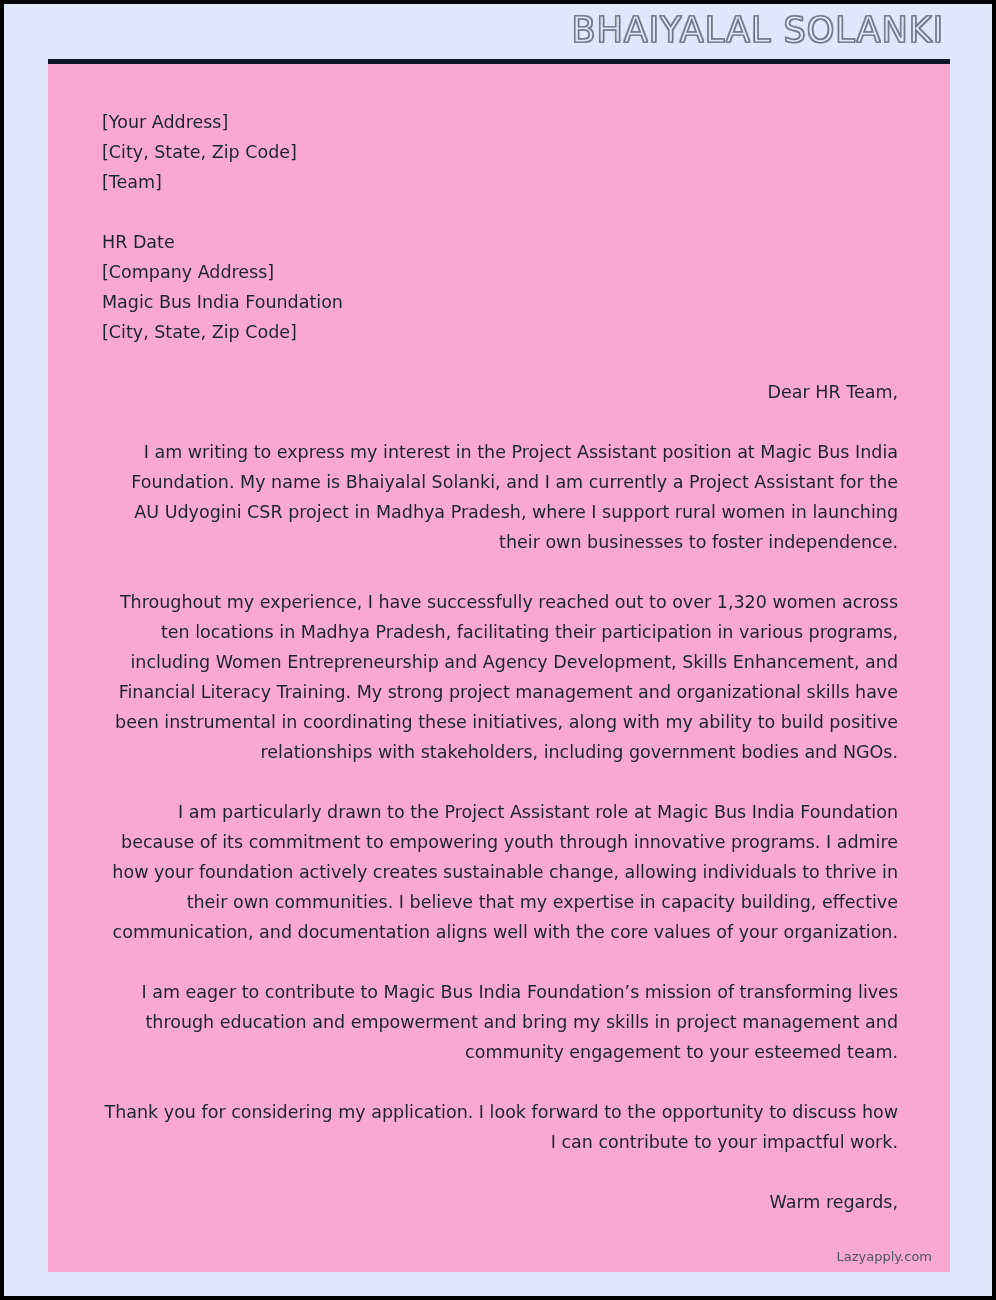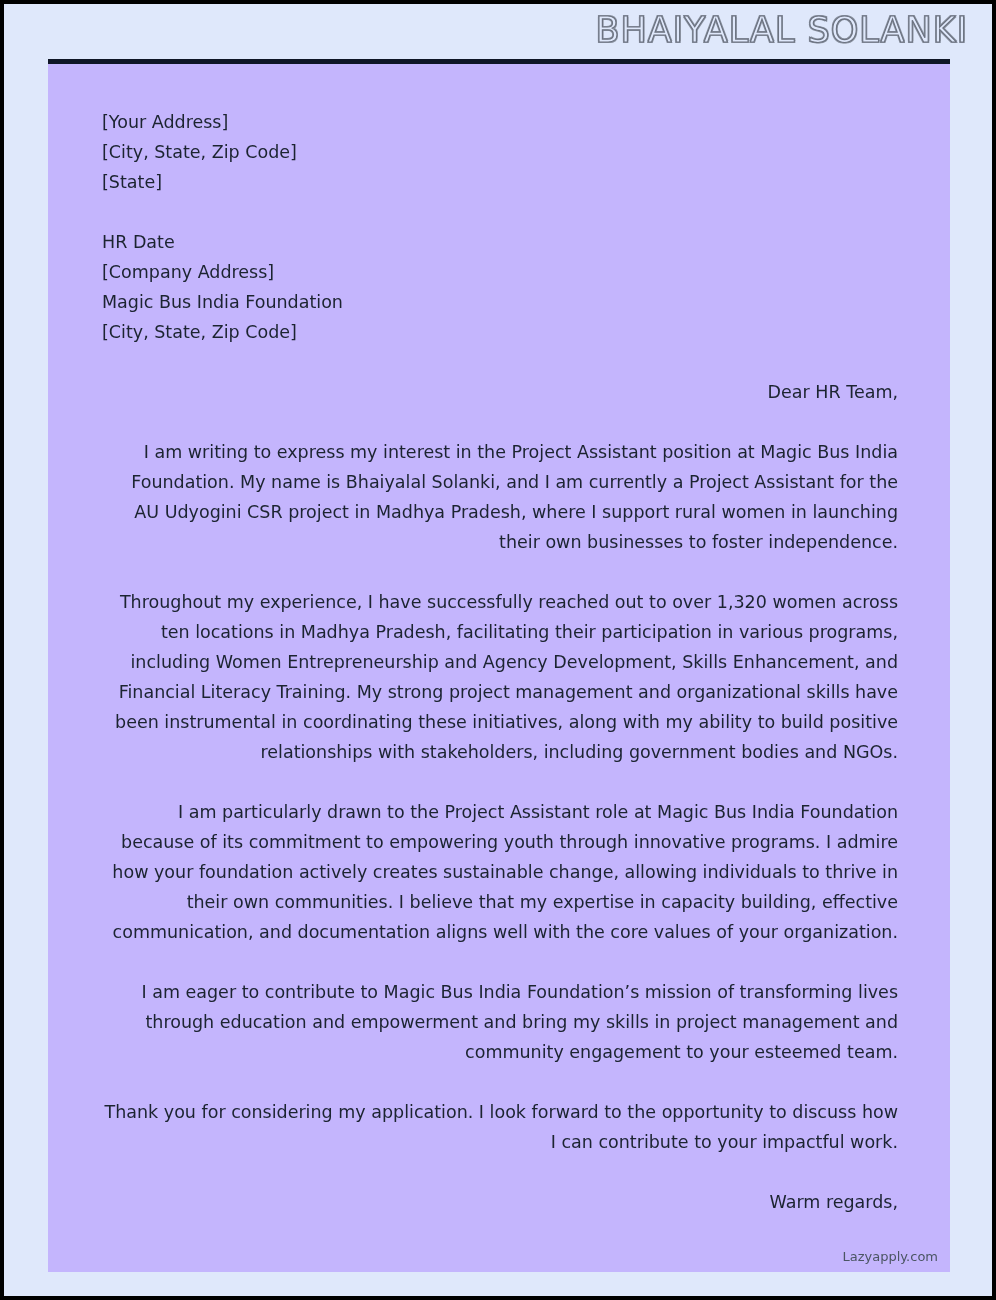--- a/index.html
+++ b/index.html
@@ -23,21 +23,21 @@
   }
   .header {
     position: absolute;
     top: 0;
     left: 0;
     right: 0;
     height: 52px;
     display: flex;
     align-items: center;
     justify-content: flex-end;
-    padding-right: 24px;
+    padding-right: 48px;
     box-sizing: border-box;
   }
   .header-name {
     font-family: "DejaVu Sans", sans-serif;
     font-size: 35px;
     letter-spacing: 1px;
     color: #dfe8fb;
     -webkit-text-stroke: 1.2px #6b7280;
     text-shadow:
       -1px -1px 0 #8b93a1,
@@ -46,21 +46,21 @@
        1px  1px 0 #8b93a1;
     font-weight: 400;
     white-space: nowrap;
   }
   .letter {
     position: absolute;
     left: 44px;
     top: 55px;
     width: 902px;
     height: 1213px;
-    background: #c4b5fd;
+    background: #f9a8d4;
     border-top: 5px solid #0f1626;
     box-sizing: border-box;
     overflow: hidden;
   }
   .letter-body {
     padding: 43px 52px 0 54px;
     font-size: 17.5px;
     line-height: 30px;
     color: #1c2431;
   }
@@ -69,21 +69,21 @@
   }
   .block .line {
     white-space: pre-wrap;
   }
   p.para {
     margin: 0 0 30px 0;
     text-align: right;
   }
   .watermark {
     position: absolute;
-    right: 12px;
+    right: 18px;
     bottom: 8px;
     font-size: 13px;
     color: #4b5563;
     font-family: "DejaVu Sans", sans-serif;
   }
 </style>
 </head>
 <body>
 
 <div class="page">
@@ -91,21 +91,21 @@
   <div class="header">
     <div class="header-name">BHAIYALAL SOLANKI</div>
   </div>
 
   <div class="letter">
     <div class="letter-body">
 
       <div class="block">
         <div class="line">[Your Address]</div>
         <div class="line">[City, State, Zip Code]</div>
-        <div class="line">[State]</div>
+        <div class="line">[Team]</div>
       </div>
 
       <div class="block">
         <div class="line">HR Date</div>
         <div class="line">[Company Address]</div>
         <div class="line">Magic Bus India Foundation</div>
         <div class="line">[City, State, Zip Code]</div>
       </div>
 
       <p class="para">Dear HR Team,</p>

